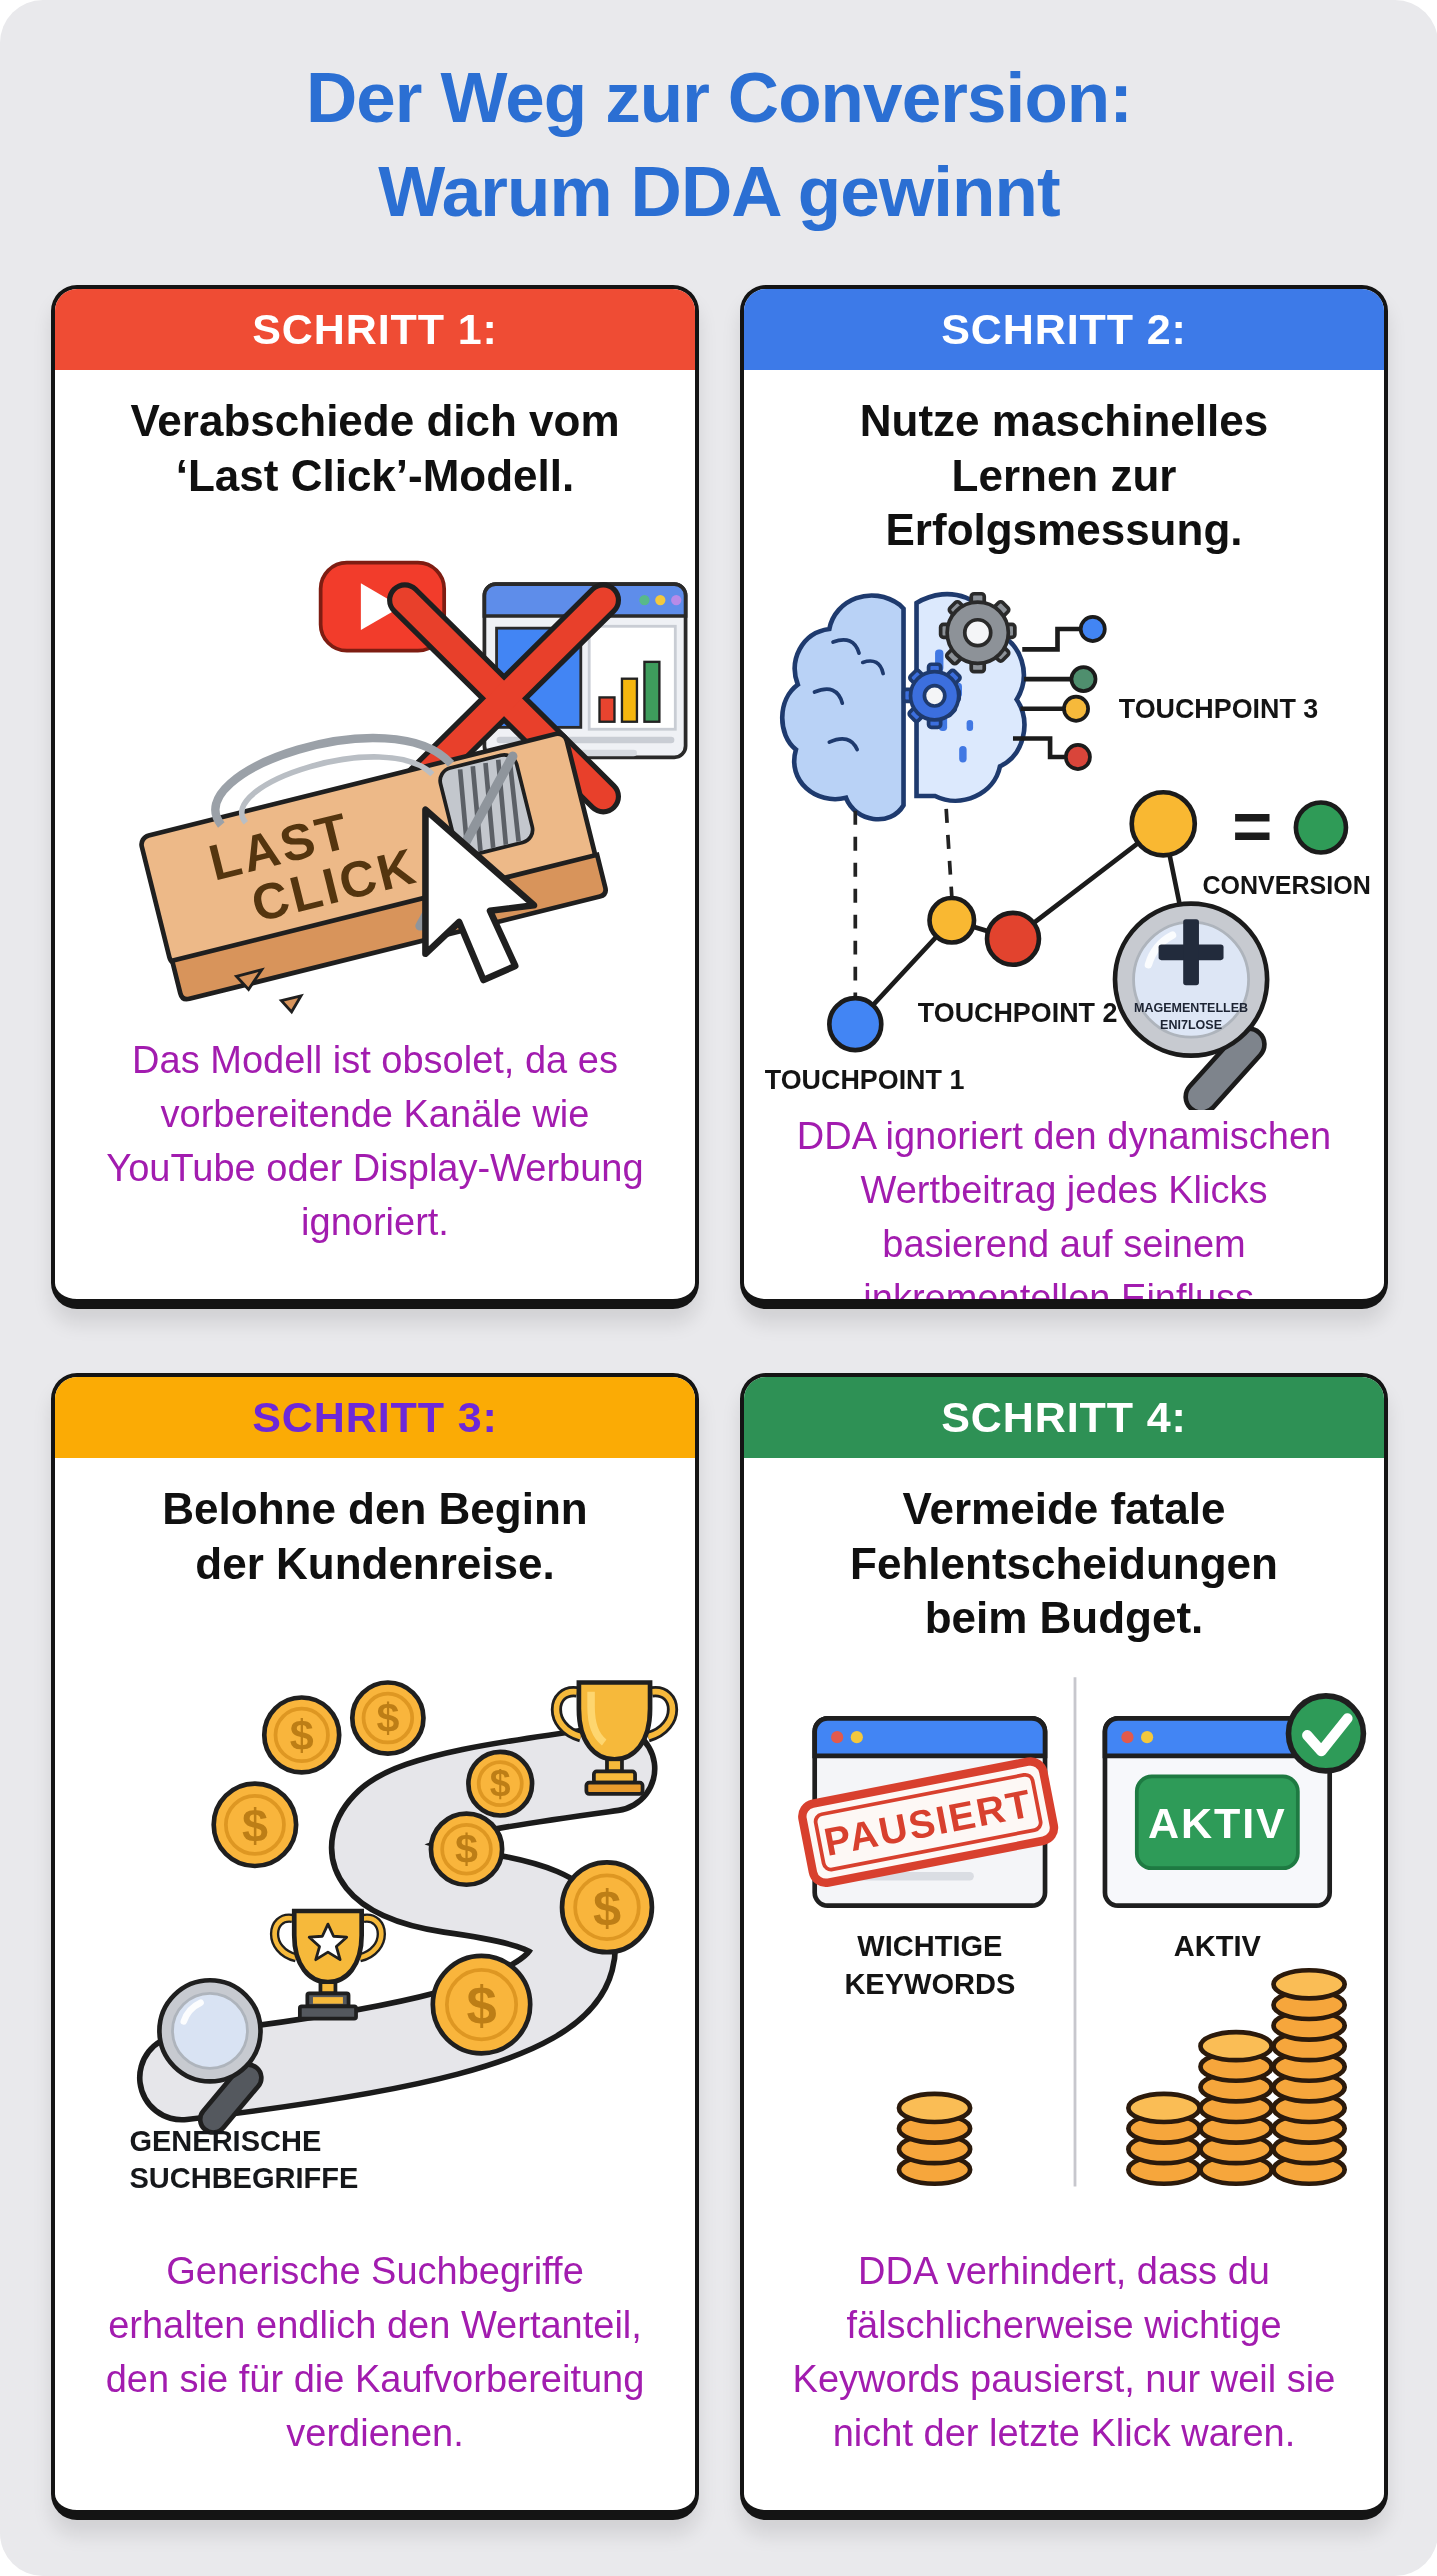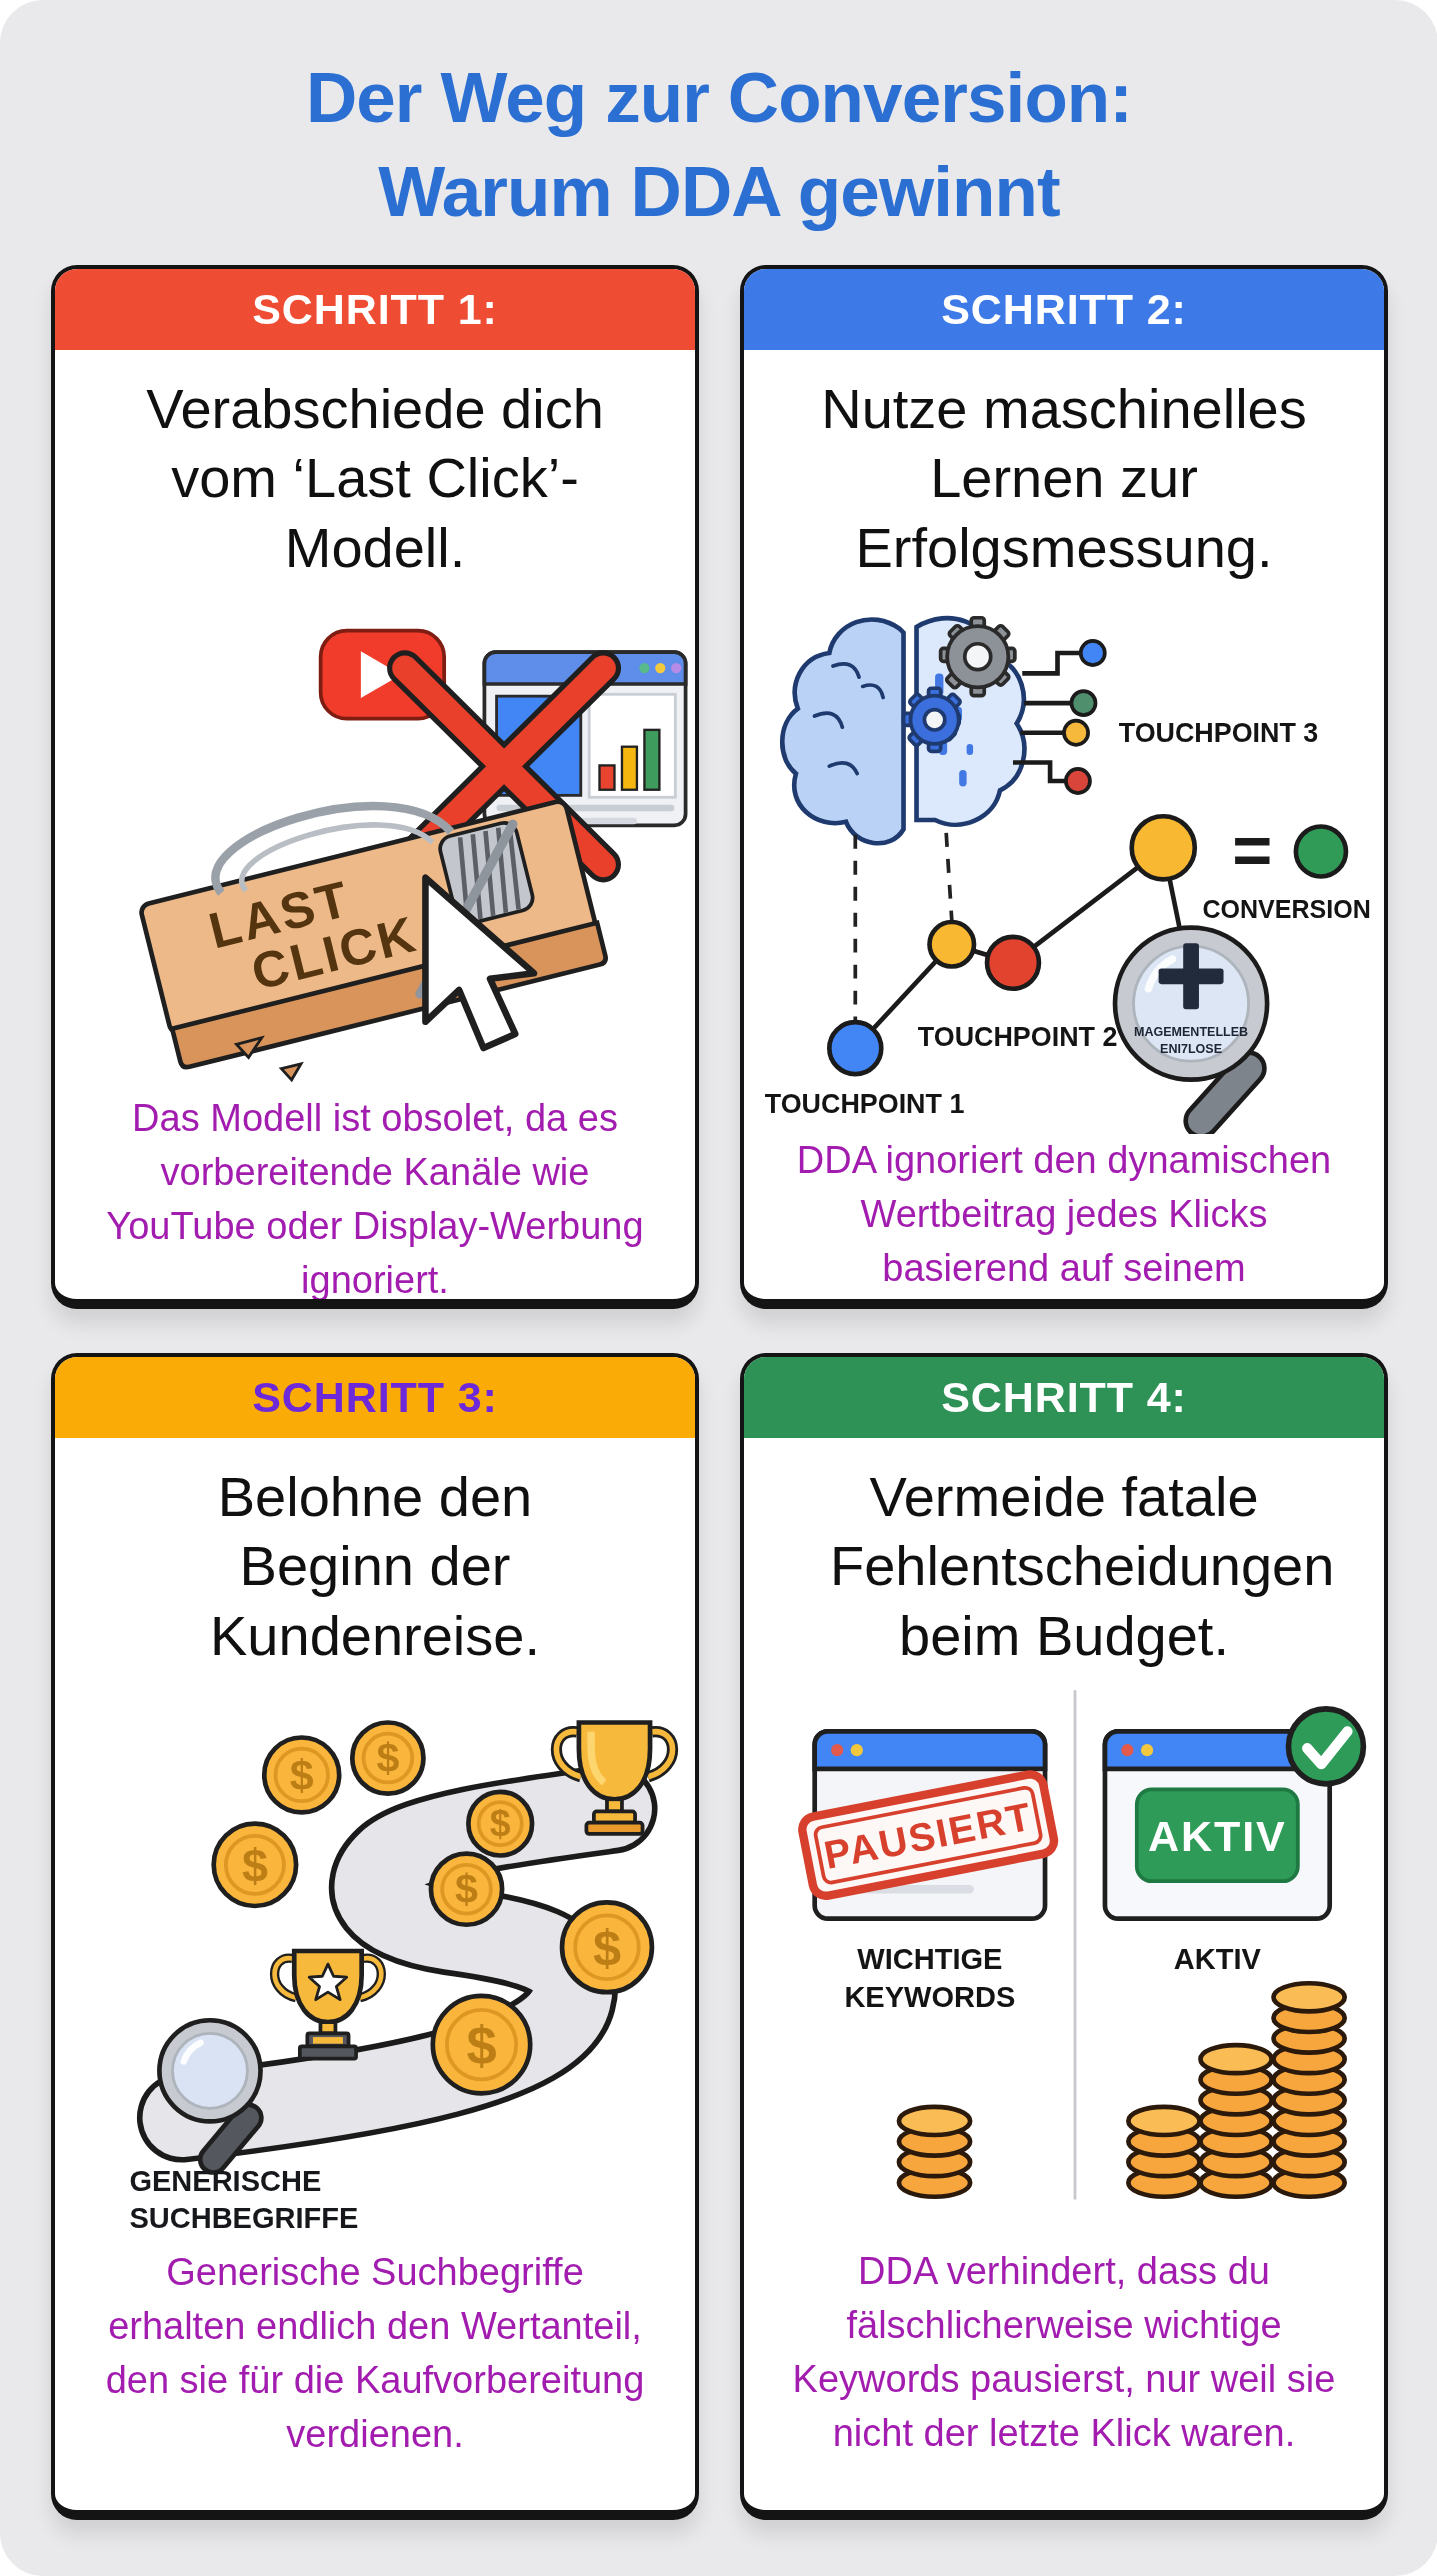--- a/index.html
+++ b/index.html
@@ -15,32 +15,33 @@
   }
   .grid{
     position:absolute;left:51px;top:265px;
     display:grid;grid-template-columns:648px 648px;grid-template-rows:1044px 1167px;
     column-gap:41px;row-gap:44px;
   }
   .card{
     background:#ffffff;border:4.7px solid #141414;border-bottom-width:10.3px;
     border-radius:26px;overflow:hidden;display:flex;flex-direction:column;
     box-shadow:0 15px 19px rgba(0,0,0,0.10);
+    margin-top:20px;
   }
   .hdr{
     height:81px;flex:0 0 auto;display:flex;align-items:center;justify-content:center;
     font-size:43px;font-weight:bold;letter-spacing:0.9px;color:#ffffff;
   }
   .c1 .hdr{background:#EF4C34;}
   .c2 .hdr{background:#3D7AE8;}
   .c3 .hdr{background:#FBAB05;color:#6d28d9;}
   .c4 .hdr{background:#2E9155;}
   .heading{
     margin:24px auto 0;max-width:562px;text-align:center;
-    font-size:56px;font-weight:normal;color:#101010;line-height:1.24;
+    font-size:44px;font-weight:bold;color:#101010;line-height:1.24;
   }
   .c3 .heading{max-width:487px;}
   .c4 .heading{max-width:468px;}
   .illus{flex:1 1 auto;display:flex;align-items:center;justify-content:flex-end;}
   .body-text{
     margin:0 auto 49px;max-width:562px;text-align:center;
     font-size:38px;color:#a21caf;line-height:1.42;flex:0 0 auto;
   }
   svg text{font-family:"Liberation Sans", sans-serif;}
 </style>

